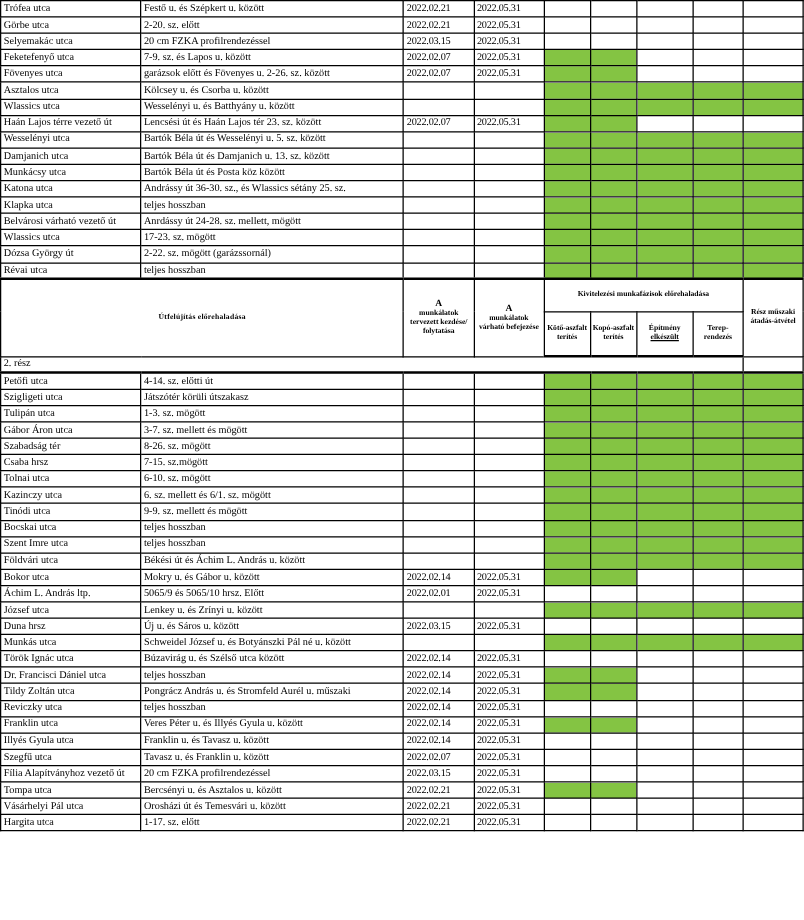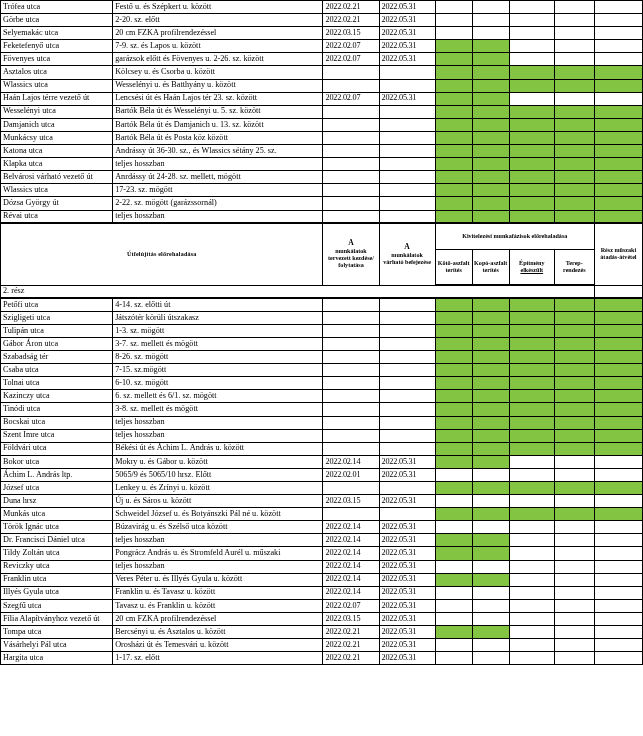--- a/index.html
+++ b/index.html
@@ -397,21 +397,21 @@
           <td>8-26. sz. mögött</td>
           <td class="date"></td>
           <td class="date"></td>
           <td class="phase done"></td>
           <td class="phase done"></td>
           <td class="phase done"></td>
           <td class="phase done"></td>
           <td class="phase done"></td>
         </tr>
         <tr>
-          <td>Csaba utca</td>
+          <td>Csaba hrsz</td>
           <td>7-15. sz.mögött</td>
           <td class="date"></td>
           <td class="date"></td>
           <td class="phase done"></td>
           <td class="phase done"></td>
           <td class="phase done"></td>
           <td class="phase done"></td>
           <td class="phase done"></td>
         </tr>
         <tr>
@@ -431,21 +431,21 @@
           <td class="date"></td>
           <td class="date"></td>
           <td class="phase done"></td>
           <td class="phase done"></td>
           <td class="phase done"></td>
           <td class="phase done"></td>
           <td class="phase done"></td>
         </tr>
         <tr>
           <td>Tinódi utca</td>
-          <td>3-8. sz. mellett és mögött</td>
+          <td>9-9. sz. mellett és mögött</td>
           <td class="date"></td>
           <td class="date"></td>
           <td class="phase done"></td>
           <td class="phase done"></td>
           <td class="phase done"></td>
           <td class="phase done"></td>
           <td class="phase done"></td>
         </tr>
         <tr>
           <td>Bocskai utca</td>

